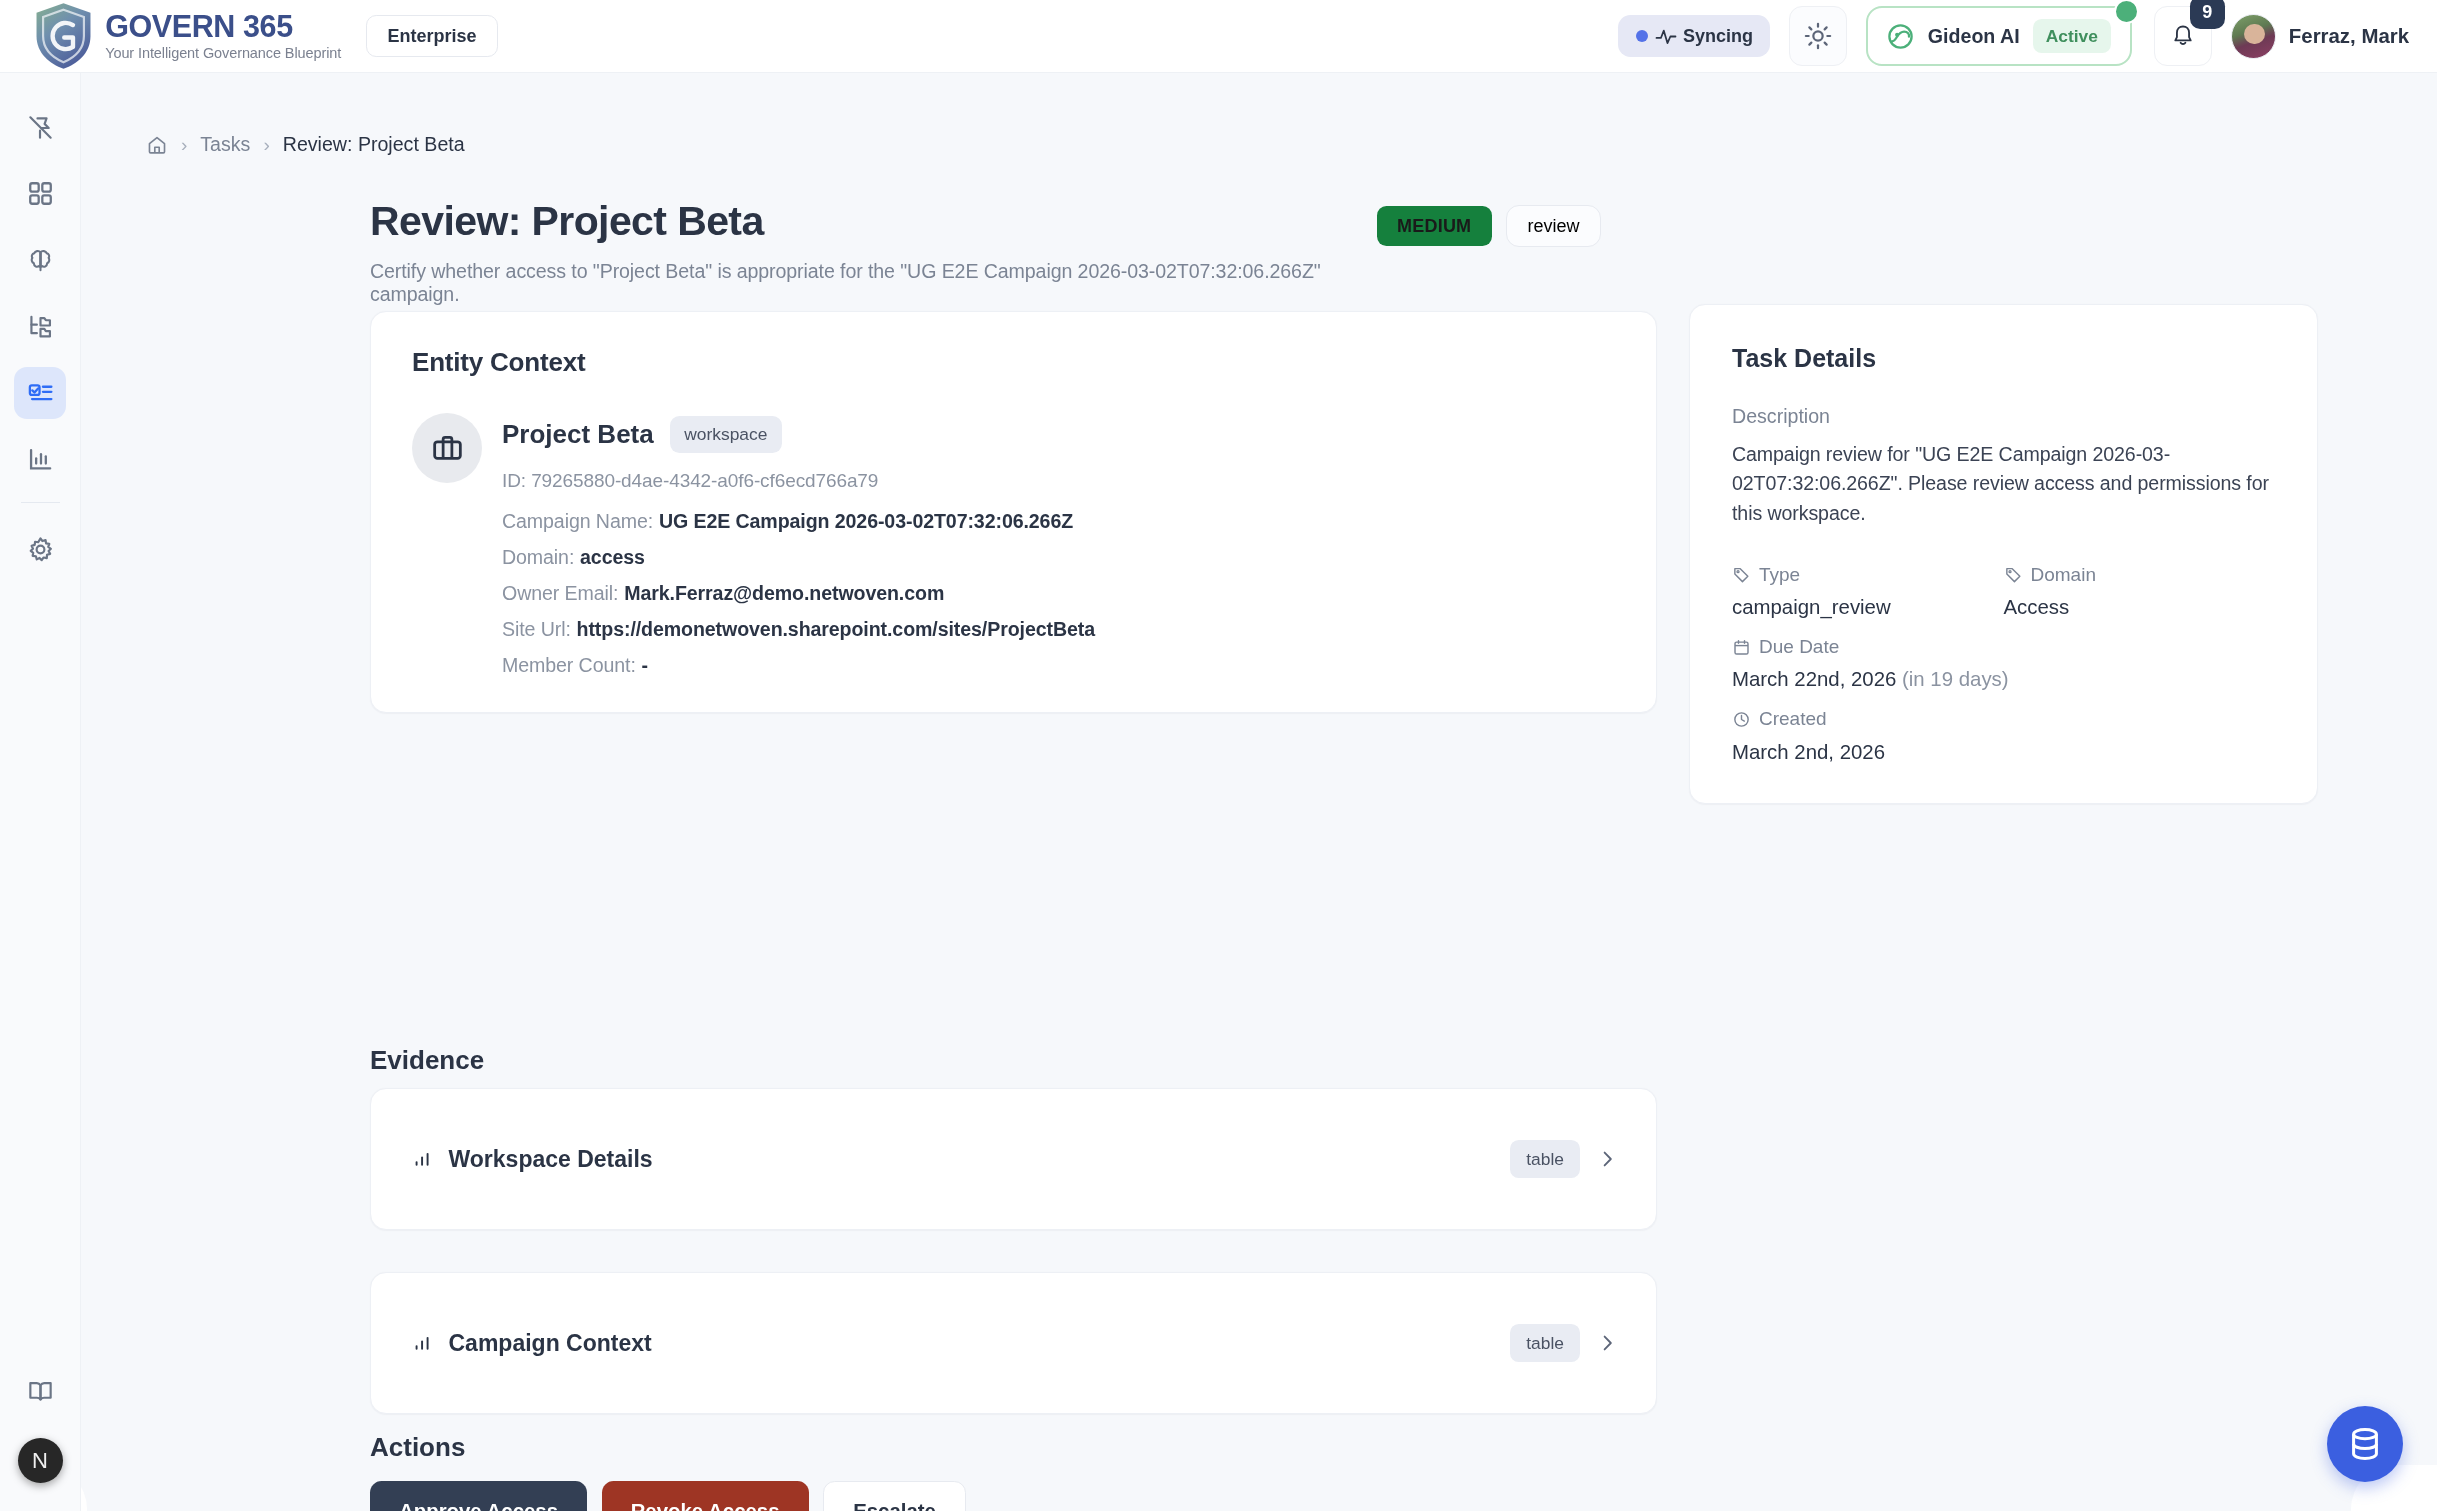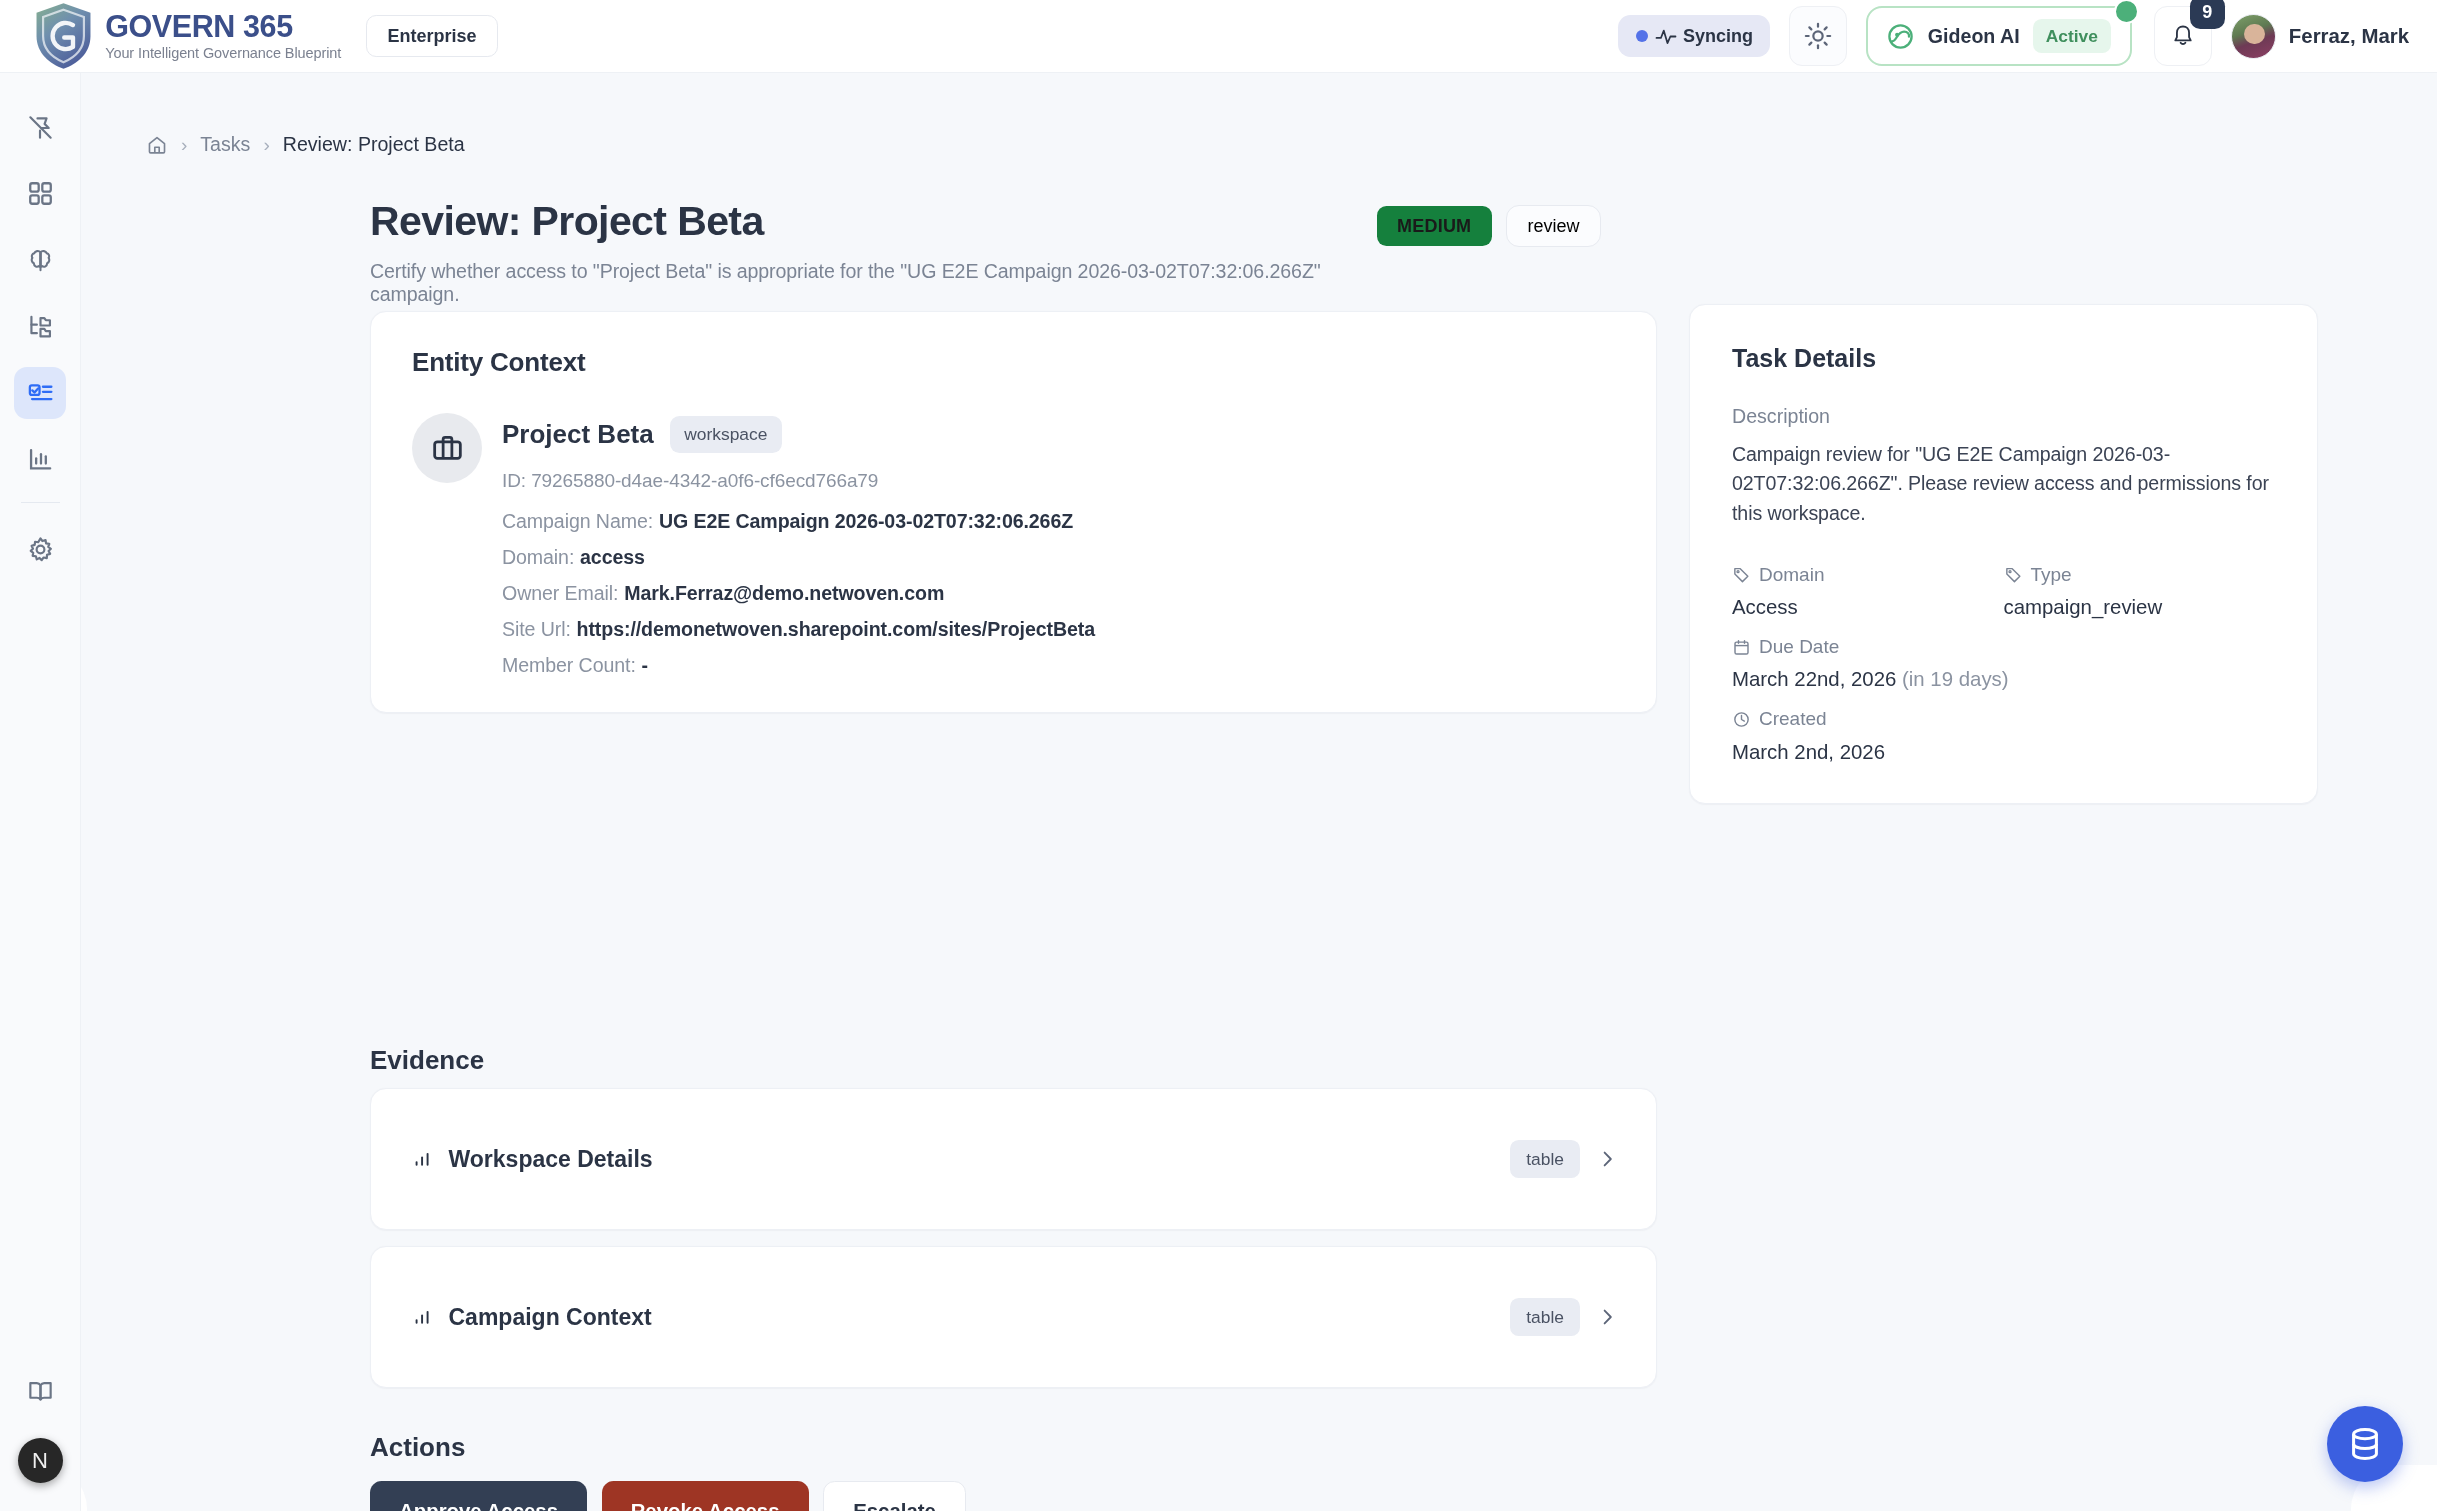--- a/index.html
+++ b/index.html
@@ -241,21 +241,21 @@
 
   .ev-title { position: absolute; left: 289px; top: 741px;
     font-size: 26px; font-weight: 700; color: #2b3445; }
   .ev-card {
     position: absolute; left: 289px;
     width: 1287px; height: 142px;
     display: flex; align-items: center;
     padding: 0 38px 0 41px;
   }
   .ev-card.one { top: 784px; }
-  .ev-card.two { top: 942px; }
+  .ev-card.two { top: 968px; }
   .ev-left { display: flex; align-items: center; gap: 14.5px; }
   .ev-name { font-size: 23px; font-weight: 700; color: #2b3445; }
   .ev-right { margin-left: auto; display: flex; align-items: center; gap: 16px; }
   .ev-chip {
     background: #e9ecf3; color: #4a5263;
     font-size: 17.4px; padding: 8.7px 16px; border-radius: 8.7px;
   }
 
   .act-title { position: absolute; left: 289px; top: 1128px;
     font-size: 26px; font-weight: 700; color: #2b3445; }
@@ -526,33 +526,33 @@
         <div class="task-desc-label">Description</div>
         <div class="task-desc">Campaign review for "UG E2E Campaign 2026-03-02T07:32:06.266Z". Please review access and permissions for this workspace.</div>
 
         <div class="meta-grid">
           <div class="meta-col">
             <div class="meta-label">
               <svg width="19" height="19" viewBox="0 0 24 24">
                 <path d="M3.6 11.4 V4.6 H10.4 L20 14.2 L13.2 21 Z" fill="none" stroke="#7b8494" stroke-width="1.8" stroke-linejoin="round"></path>
                 <circle cx="7.6" cy="8.4" r="1.3" fill="none" stroke="#7b8494" stroke-width="1.6"></circle>
               </svg>
-              <span>Domain</span>
-            </div>
-            <div class="meta-val">Access</div>
+              <span>Type</span>
+            </div>
+            <div class="meta-val">campaign_review</div>
           </div>
           <div class="meta-col">
             <div class="meta-label">
               <svg width="19" height="19" viewBox="0 0 24 24">
                 <path d="M3.6 11.4 V4.6 H10.4 L20 14.2 L13.2 21 Z" fill="none" stroke="#7b8494" stroke-width="1.8" stroke-linejoin="round"></path>
                 <circle cx="7.6" cy="8.4" r="1.3" fill="none" stroke="#7b8494" stroke-width="1.6"></circle>
               </svg>
-              <span>Type</span>
-            </div>
-            <div class="meta-val">campaign_review</div>
+              <span>Domain</span>
+            </div>
+            <div class="meta-val">Access</div>
           </div>
         </div>
 
         <div class="meta-block">
           <div class="meta-label">
             <svg width="19" height="19" viewBox="0 0 24 24">
               <rect x="3.8" y="5.2" width="16.4" height="15" rx="2" fill="none" stroke="#7b8494" stroke-width="1.8"></rect>
               <line x1="3.8" y1="9.6" x2="20.2" y2="9.6" stroke="#7b8494" stroke-width="1.8"></line>
               <line x1="8.2" y1="3.4" x2="8.2" y2="6.6" stroke="#7b8494" stroke-width="1.8" stroke-linecap="round"></line>
               <line x1="15.8" y1="3.4" x2="15.8" y2="6.6" stroke="#7b8494" stroke-width="1.8" stroke-linecap="round"></line>

